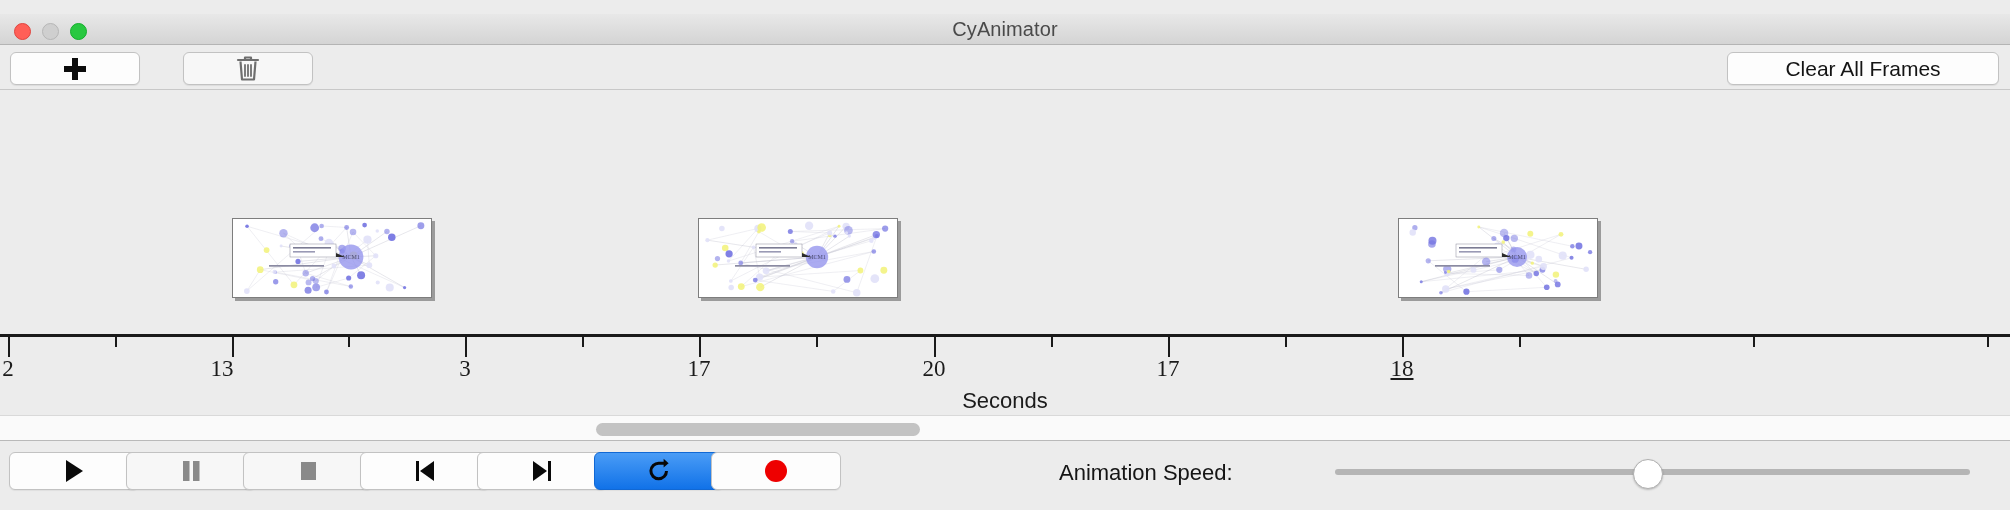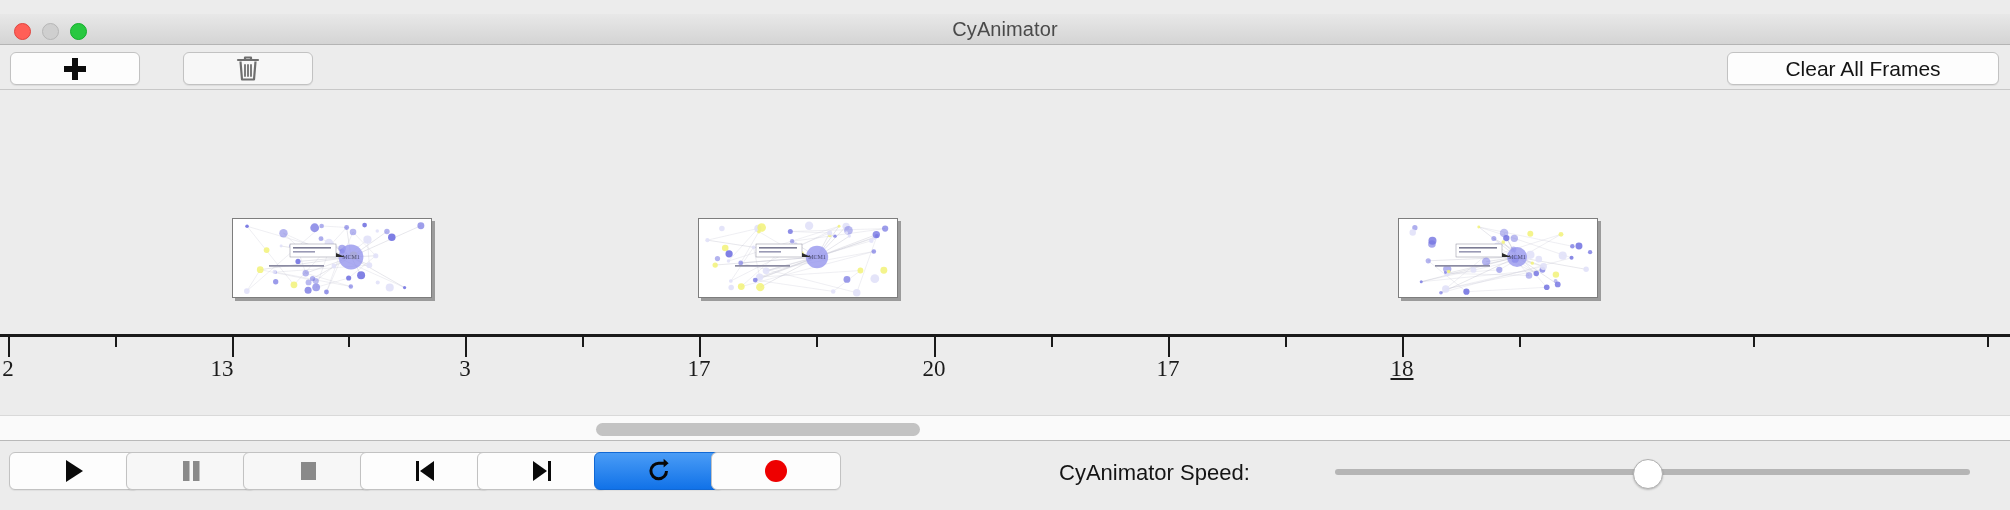--- a/index.html
+++ b/index.html
@@ -563,20 +563,21 @@
         <div class="tick minor" style="left: 115px;"></div>
         <div class="tick minor" style="left: 348px;"></div>
         <div class="tick minor" style="left: 582px;"></div>
         <div class="tick minor" style="left: 816px;"></div>
         <div class="tick minor" style="left: 1051px;"></div>
         <div class="tick minor" style="left: 1285px;"></div>
         <div class="tick minor" style="left: 1519px;"></div>
         <div class="tick minor" style="left: 1753px;"></div>
         <div class="tick minor" style="left: 1987px;"></div>
       </div>
+    <div class="axis-title">Seconds</div>
   </div>
 
   <div class="scroll-region">
     <div class="scroll-thumb" id="scroll-thumb" style="left: 596px; width: 324px;"></div>
   </div>
 
   <div class="controlbar">
 
     <div class="ctrl-btn" style="left:9px;">
       <svg width="22" height="24" viewBox="0 0 22 24">
@@ -617,18 +618,18 @@
         <polygon points="17.6,0.8 17.6,9.6 22.6,5.2" fill="#080808"></polygon>
       </svg>
     </div>
 
     <div class="ctrl-btn" style="left:711px;">
       <svg width="26" height="26" viewBox="0 0 26 26">
         <circle cx="13" cy="13" r="11" fill="#ee0000"></circle>
       </svg>
     </div>
 
-    <div class="speed-label">CyAnimator Speed:</div>
+    <div class="speed-label">Animation Speed:</div>
     <div class="slider-track"></div>
     <div class="slider-thumb" id="speed-thumb" style="left: 1633px;"></div>
   </div>
 
 </div>
 
 </body></html>

